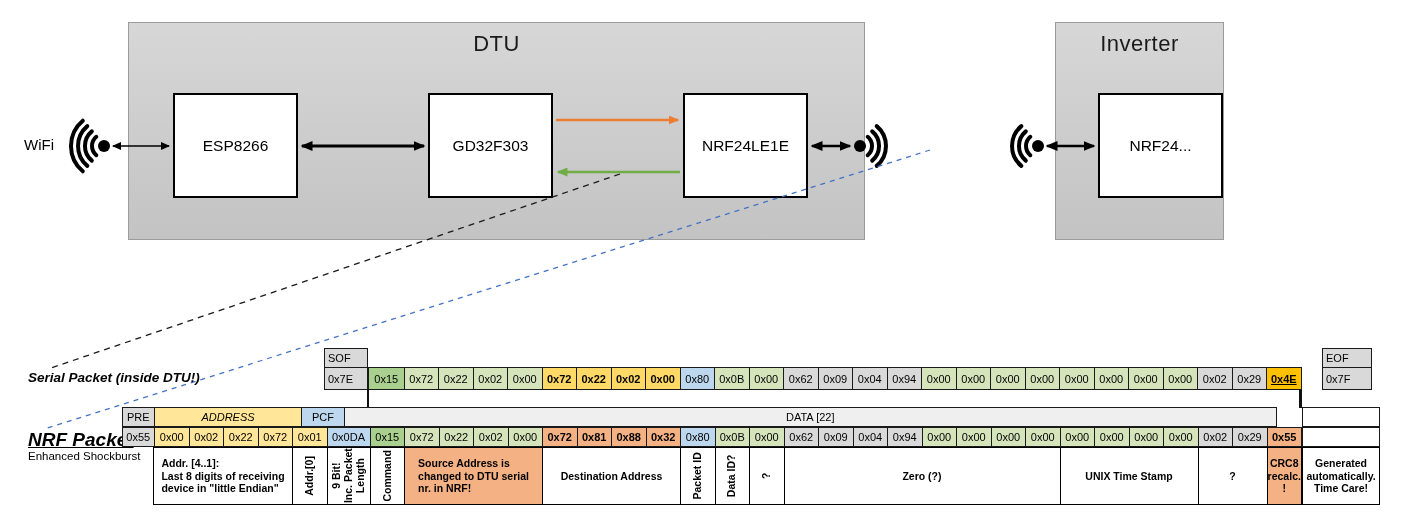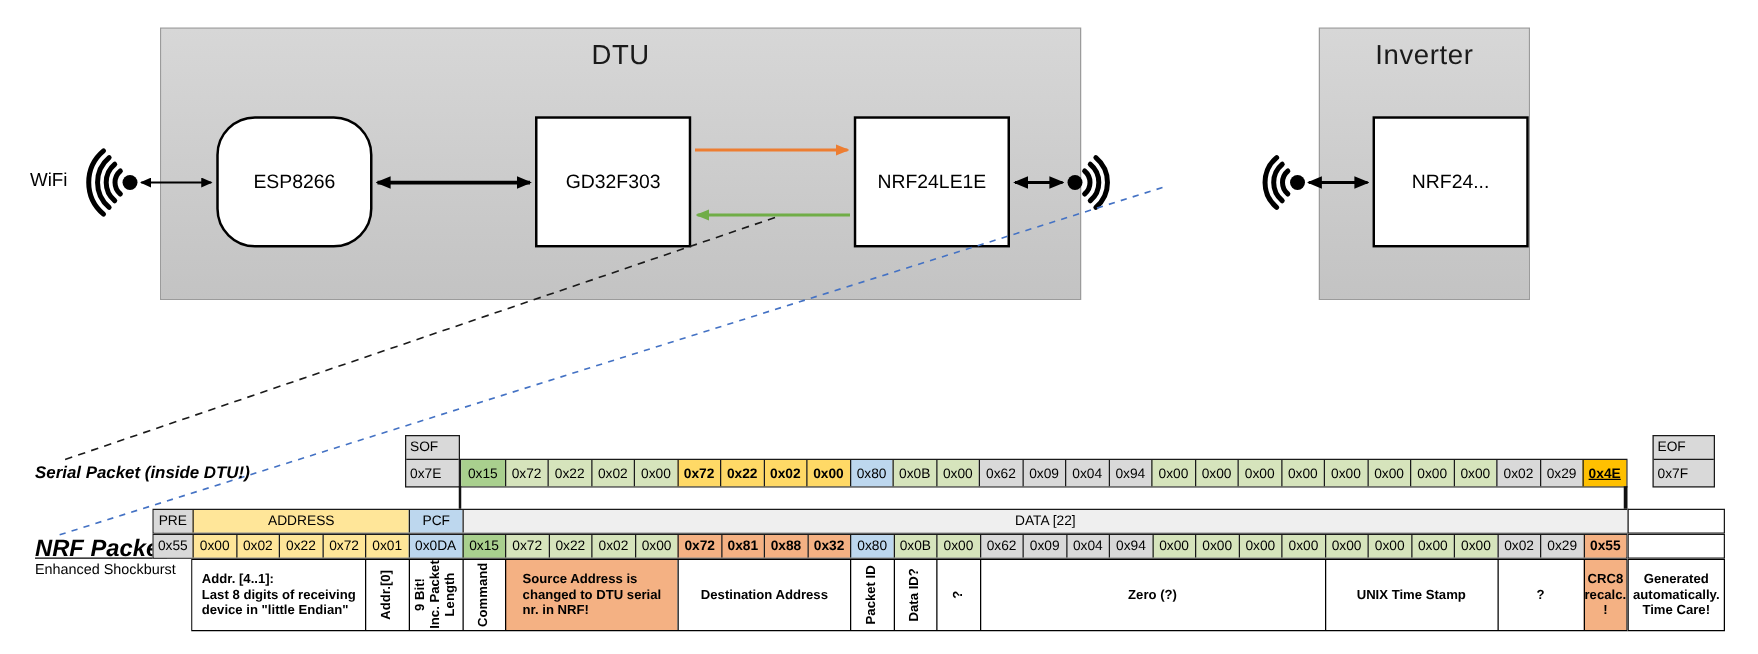--- a/index.html
+++ b/index.html
@@ -10,21 +10,21 @@
   
   .graybox{position:absolute;top:22px;height:218px;box-sizing:border-box;
     background:linear-gradient(#d7d7d7,#c3c3c3);border:1px solid #9b9b9b;z-index:0;}
   #dtu-box{left:128px;width:737px;}
   #inverter-box{left:1055px;width:169px;}
   .box-title{position:absolute;top:8px;left:0;right:0;text-align:center;
     font-size:22px;color:#1a1a1a;letter-spacing:.5px;}
   .chip{position:absolute;top:93px;width:125px;height:105px;box-sizing:border-box;
     background:#fff;border:2.5px solid #000;display:flex;align-items:center;justify-content:center;
     font-size:15.5px;z-index:1;}
-  #chip-esp{left:173px;border-radius:31px;} #chip-gd{left:428px;} #chip-nrf{left:683px;} #chip-inv{left:1098px;}
+  #chip-esp{left:173px;} #chip-gd{left:428px;} #chip-nrf{left:683px;} #chip-inv{left:1098px;}
   #wifi-label{position:absolute;left:24px;top:136px;font-size:15px;z-index:1;}
   #overlay{position:absolute;left:0;top:0;z-index:2;pointer-events:none;}
   
   .strip{position:absolute;display:flex;border:1.5px solid #1a1a1a;box-sizing:border-box;
     background:#fff;z-index:3;}
   .strip .cell{box-sizing:border-box;height:100%;display:flex;align-items:center;justify-content:center;
     font-size:11px;border-left:1px solid #1a1a1a;overflow:visible;flex:none;}
   .strip .cell:first-child{border-left:none;}
   .cell span{white-space:pre-line;text-align:center;}
   .cell.left{justify-content:center;}
@@ -242,21 +242,21 @@
     </div>
 </div>
 
 <div id="conn-l"></div>
 <div id="conn-r"></div>
 
 <div class="strip" id="nrf-headers">
     <div class="cell c-gy" style="width: 31.5px;">
       <span>PRE</span>
     </div>
-    <div class="cell c-yl" style="width: 173px;">
+    <div class="cell c-yl" style="width: 147px; font-style: italic;">
       <span>ADDRESS</span>
     </div>
     <div class="cell c-bl" style="width: 43px;">
       <span>PCF</span>
     </div>
     <div class="cell c-band" style="width: 931.5px;">
       <span>DATA [22]</span>
     </div>
   </div>
 <div class="strip" id="nrf-crc-header">

